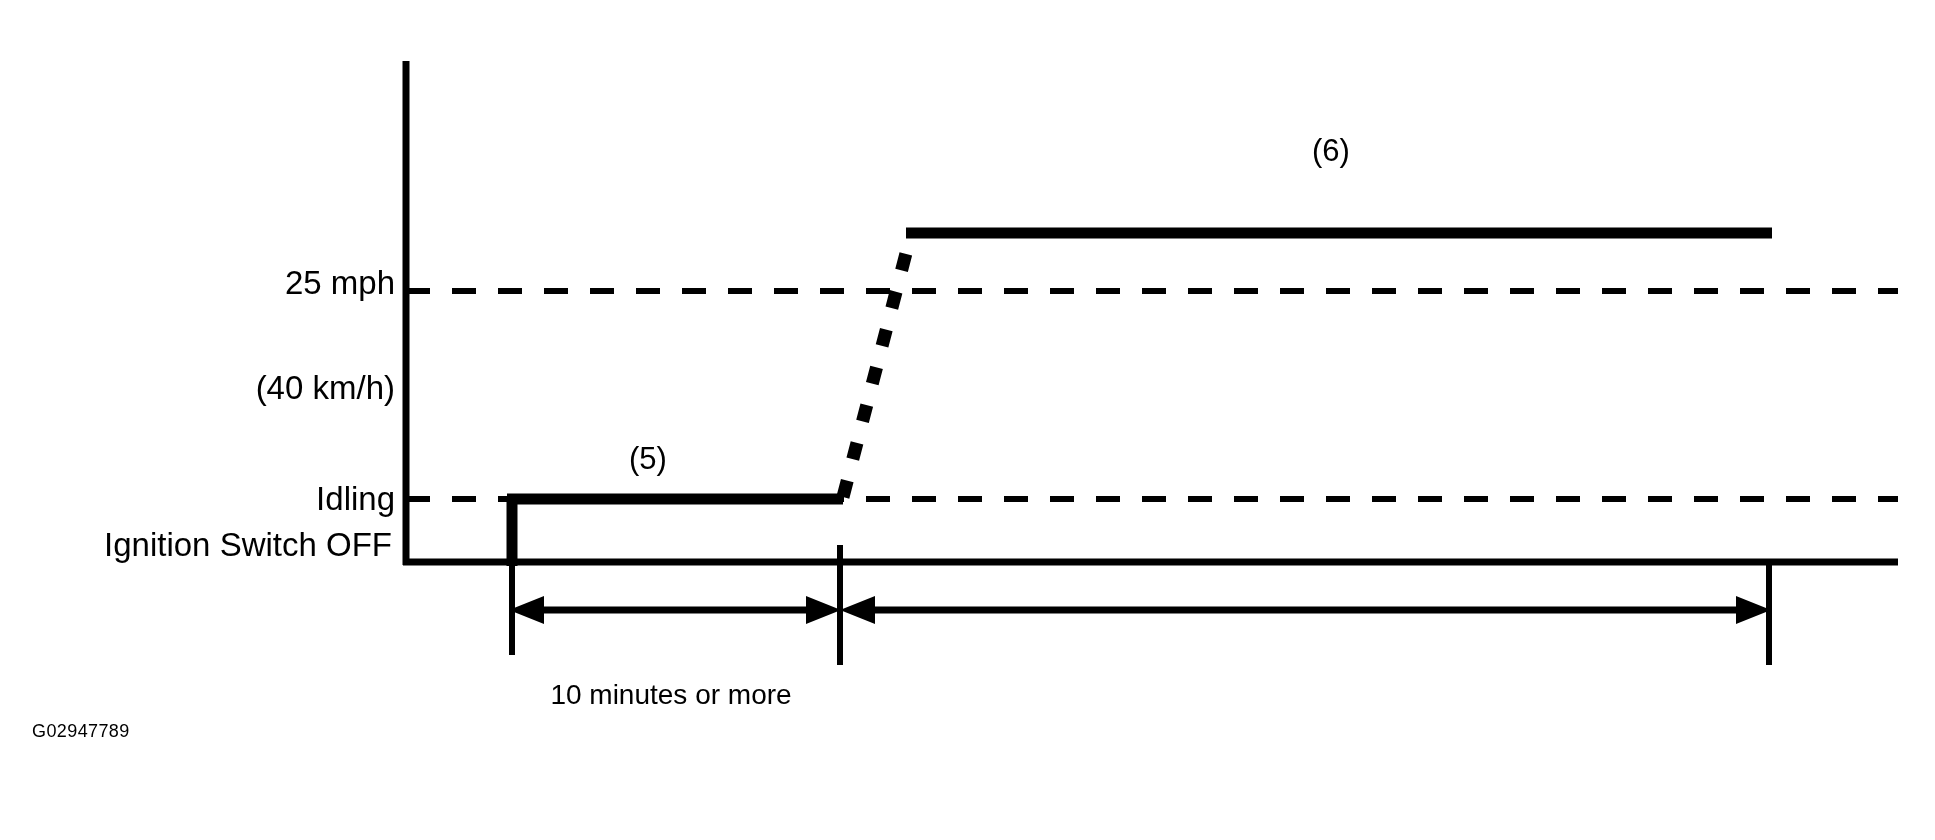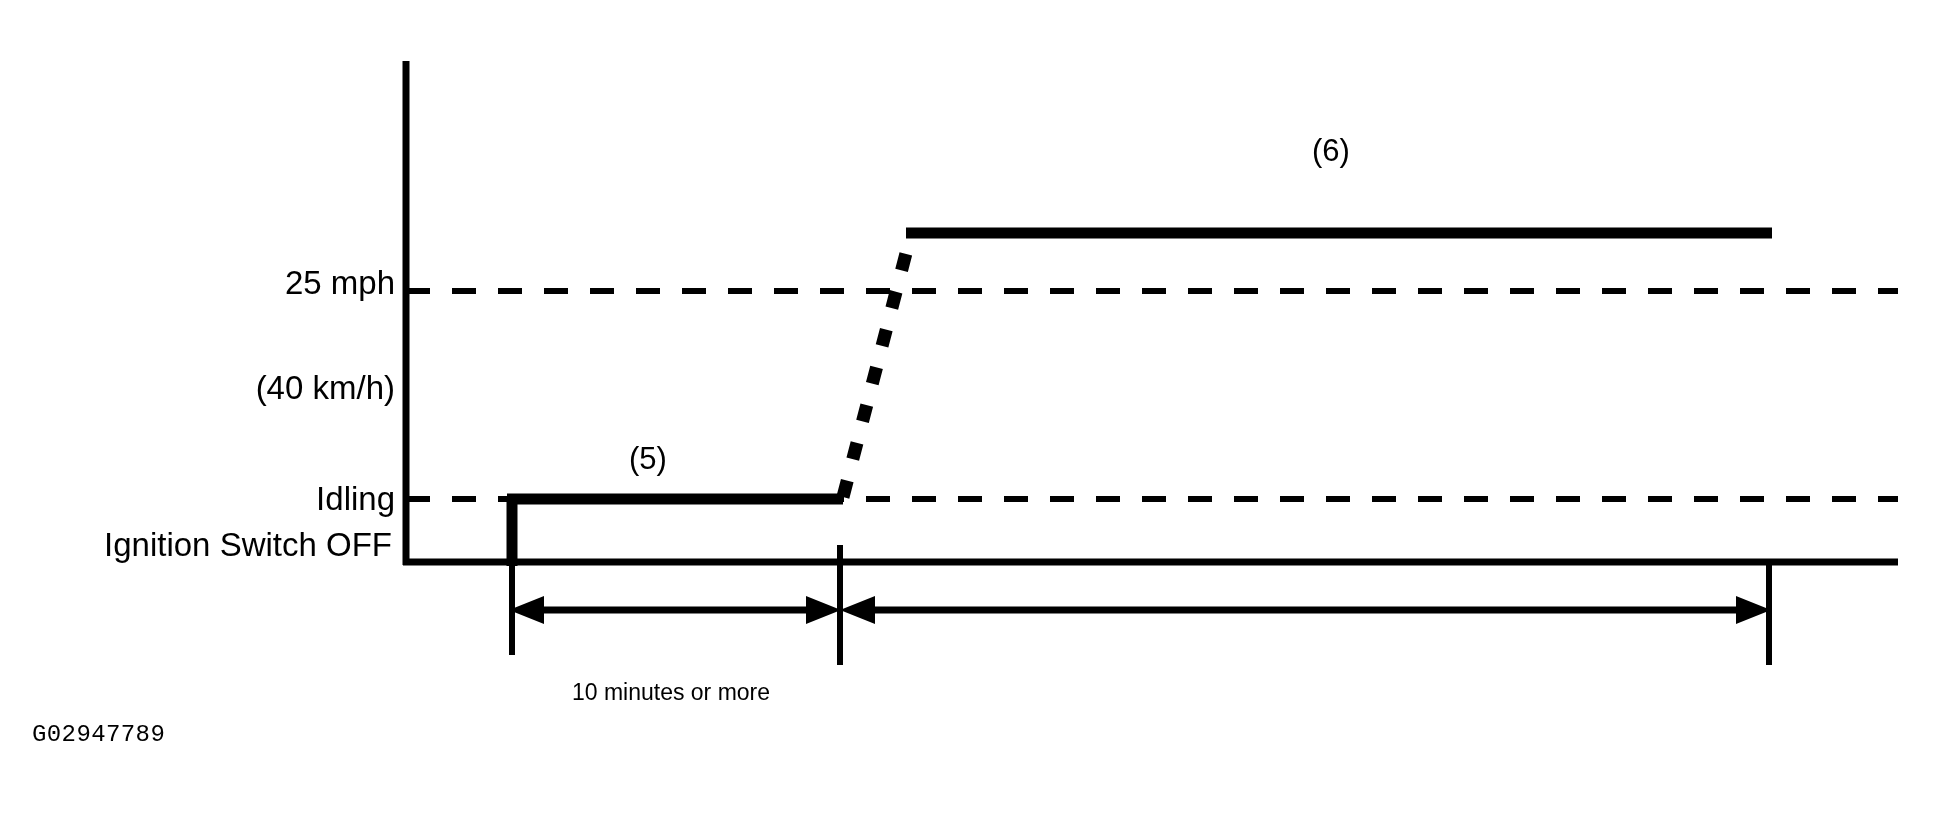--- a/index.html
+++ b/index.html
@@ -38,27 +38,26 @@
   }
   .axis-lbl {
     font-size: 33px;
     text-align: right;
   }
   .callout-lbl {
     font-size: 31px;
     text-align: center;
   }
   .duration-lbl {
-    font-size: 23px;
+    font-size: 28px;
     text-align: center;
   }
   .fig-code {
-    font-size: 24px;
+    font-size: 18px;
     letter-spacing: 0.4px;
-    font-family: Liberation Mono, monospace;
   }
   
   #lbl-speed {
     right: 1540px;
     top: 196px;
     width: 420px;
   }
   #lbl-idling {
     right: 1540px;
     top: 482px;

